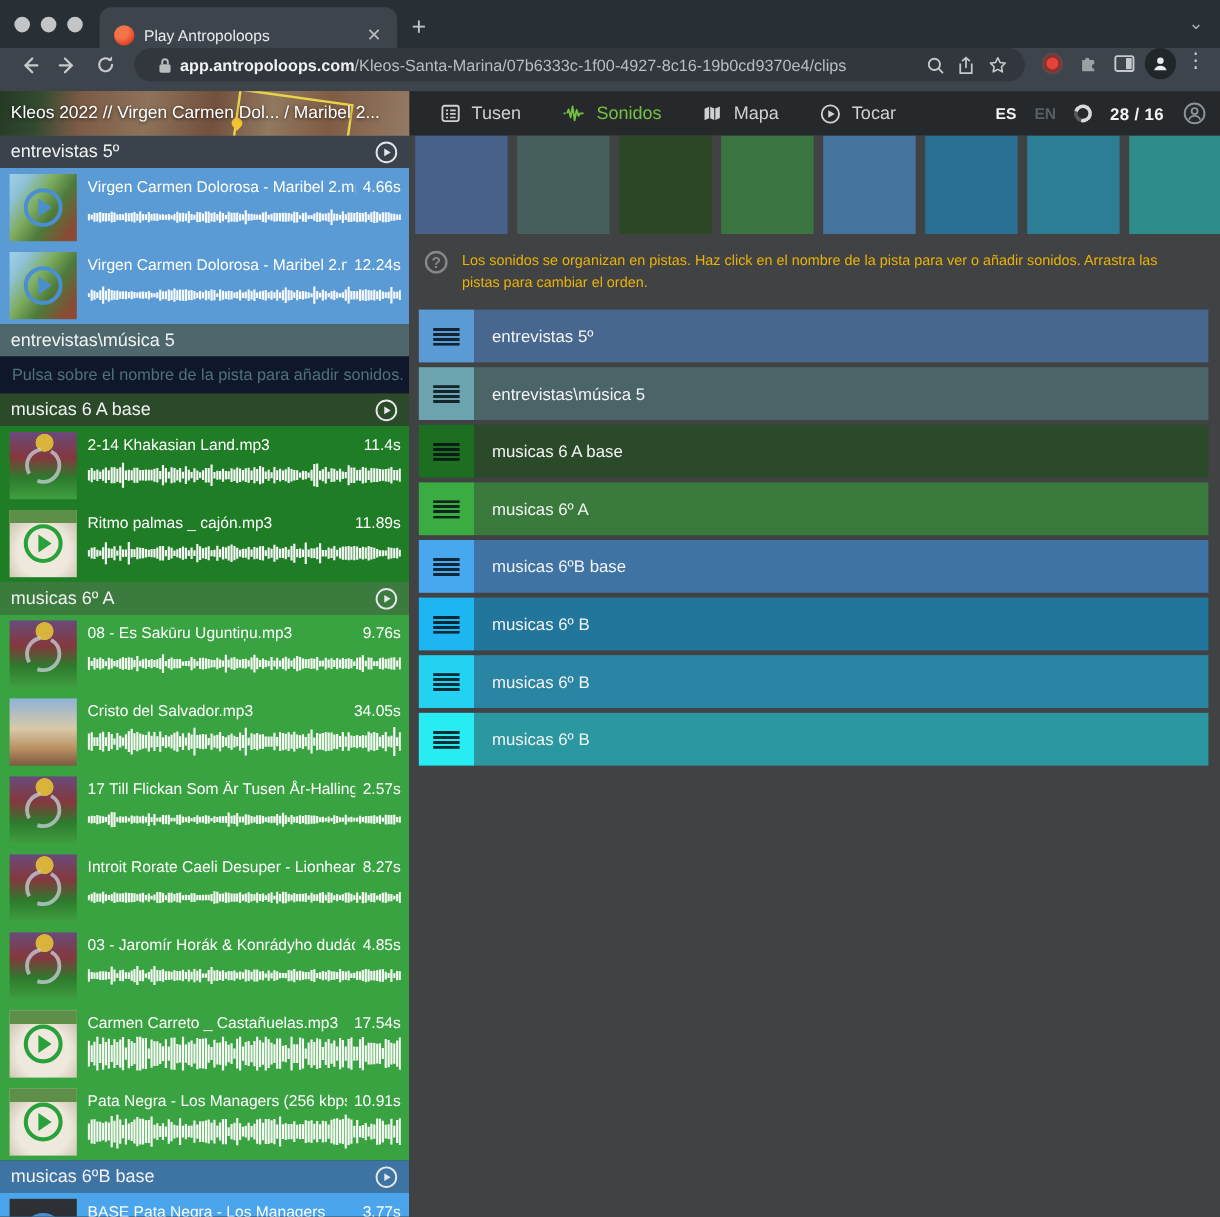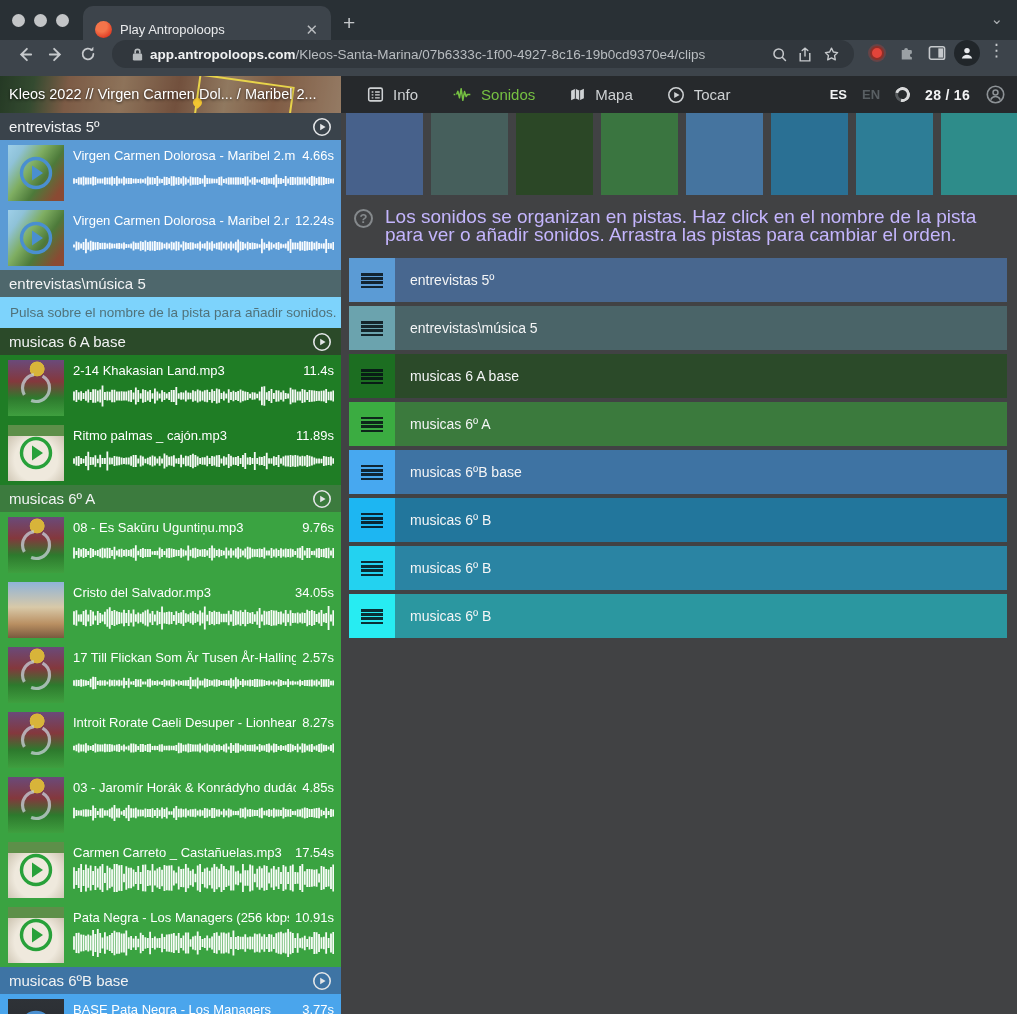--- a/index.html
+++ b/index.html
@@ -63,21 +63,21 @@
   .clipname { color:#fff; font-size:13px; flex:1; min-width:0; white-space:nowrap; overflow:hidden; }
   .clipdur { color:#fff; font-size:13px; flex:0 0 auto; }
   .wavebox { margin-top:3px; height:30px; }
 
   .tracks { flex:1; min-width:0; background:#414244; overflow:hidden; }
   .swatches { display:flex; gap:8px; padding-left:5px; height:82px; overflow:hidden; }
   .swatch { flex:0 0 77px; height:82px; }
   .helprow { display:flex; gap:12px; padding:13px 18px 0 13px; align-items:flex-start; }
   .helpicon { width:19px; height:19px; border-radius:50%; border:2px solid #85898c; color:#85898c; font-size:13px; font-weight:bold;
     display:flex; align-items:center; justify-content:center; flex:0 0 auto; margin-top:1px; }
-  .helptext { color:#c4b5fd; font-size:19px; line-height:18px; max-width:632px; }
+  .helptext { color:#eab308; font-size:12px; line-height:18px; max-width:632px; }
   .trackrows { margin:14px 10px 0 8px; }
   .trackrow { height:44px; display:flex; margin-bottom:4px; }
   .handle { width:46px; flex:0 0 auto; display:flex; align-items:center; justify-content:center; }
   .grip { width:22px; height:15px; background:repeating-linear-gradient(180deg, rgba(5,15,20,.85) 0 2.5px, rgba(0,0,0,0) 2.5px 4.2px); }
   .trackbar { flex:1; display:flex; align-items:center; padding-left:15px; }
   .tracklabel { color:#f4f5f6; font-size:14px; white-space:nowrap; overflow:hidden; }
 
   svg { display:block; }
 </style>
 </head>
@@ -170,21 +170,21 @@
     <div class="poly"></div>
     <div class="pin"></div>
     <div class="crumb-text">Kleos 2022  //  Virgen Carmen Dol... / Maribel 2...</div>
   </div>
   <nav class="mainnav">
     <span class="navitem">
       <svg width="17" height="17" viewBox="0 0 20 20">
           <rect x="2" y="2.5" width="16" height="15" rx="2" stroke="#cfd2d4" stroke-width="1.8" fill="none"></rect>
           <path d="M5.5 7h2M9.5 7h5.5M5.5 10.5h2M9.5 10.5h5.5M5.5 14h2M9.5 14h5.5" stroke="#cfd2d4" stroke-width="1.6"></path>
         </svg>
-      <span>Info</span>
+      <span>Tusen</span>
     </span>
     <span class="navitem active">
       <svg width="20" height="17" viewBox="0 0 24 20">
           <path d="M2 10h2 M5.5 10 L7 6 L9 14 L11 3 L13 17 L15 6.5 L17 12.5 L18.5 10 H22" stroke="#76c142" stroke-width="1.8" fill="none" stroke-linejoin="round"></path>
         </svg>
       <span>Sonidos</span>
     </span>
     <span class="navitem">
       <svg width="17" height="17" viewBox="0 0 20 20">
           <path d="M2.5 5.5 L7.5 3.2 L12.5 5.5 L17.5 3.2 V14.5 L12.5 16.8 L7.5 14.5 L2.5 16.8 Z" fill="#cfd2d4"></path>
@@ -258,21 +258,21 @@
               <svg width="100%" height="30" viewBox="0 0 260 30" preserveAspectRatio="none">
                 <path d="M1.0 13.4V16.6M3.4 10.4V19.6M5.7 11.3V18.7M8.1 12.5V17.5M10.5 10.9V19.1M12.9 7.8V22.2M15.2 11.2V18.8M17.6 9.7V20.3M20.0 10.7V19.3M22.3 11.3V18.7M24.7 11.1V18.9M27.1 12.0V18.0M29.4 11.8V18.2M31.8 11.7V18.3M34.2 12.4V17.6M36.6 11.7V18.3M38.9 12.4V17.6M41.3 12.8V17.2M43.7 12.2V17.8M46.0 12.0V18.0M48.4 12.4V17.6M50.8 11.4V18.6M53.1 12.9V17.1M55.5 13.3V16.7M57.9 12.5V17.5M60.3 10.4V19.6M62.6 11.7V18.3M65.0 11.7V18.3M67.4 10.2V19.8M69.7 11.1V18.9M72.1 9.5V20.5M74.5 10.9V19.1M76.8 10.3V19.7M79.2 10.4V19.6M81.6 10.1V19.9M84.0 11.1V18.9M86.3 10.7V19.3M88.7 11.6V18.4M91.1 12.7V17.3M93.4 11.5V18.5M95.8 12.5V17.5M98.2 10.8V19.2M100.5 11.6V18.4M102.9 10.3V19.7M105.3 10.7V19.3M107.7 13.4V16.6M110.0 10.3V19.7M112.4 11.3V18.7M114.8 11.9V18.1M117.1 11.2V18.8M119.5 11.5V18.5M121.9 12.7V17.3M124.2 12.2V17.8M126.6 10.5V19.5M129.0 12.7V17.3M131.3 12.2V17.8M133.7 10.2V19.8M136.1 11.4V18.6M138.5 10.2V19.8M140.8 12.7V17.3M143.2 11.8V18.2M145.6 11.2V18.8M147.9 10.6V19.4M150.3 12.5V17.5M152.7 11.3V18.7M155.1 12.5V17.5M157.4 10.4V19.6M159.8 12.5V17.5M162.2 10.8V19.2M164.5 8.6V21.4M166.9 10.6V19.4M169.3 11.0V19.0M171.6 12.6V17.4M174.0 10.7V19.3M176.4 11.9V18.1M178.8 11.5V18.5M181.1 12.0V18.0M183.5 12.5V17.5M185.9 13.3V16.7M188.2 7.8V22.2M190.6 11.6V18.4M193.0 13.0V17.0M195.3 10.4V19.6M197.7 11.5V18.5M200.1 13.2V16.8M202.5 11.7V18.3M204.8 11.1V18.9M207.2 12.5V17.5M209.6 13.3V16.7M211.9 12.6V17.4M214.3 10.3V19.7M216.7 8.0V22.0M219.0 11.5V18.5M221.4 11.5V18.5M223.8 11.7V18.3M226.2 10.2V19.8M228.5 10.8V19.2M230.9 10.1V19.9M233.3 10.6V19.4M235.6 11.1V18.9M238.0 10.5V19.5M240.4 11.7V18.3M242.7 10.4V19.6M245.1 11.9V18.1M247.5 12.6V17.4M249.9 12.2V17.8M252.2 8.1V21.9M254.6 12.0V18.0M257.0 12.2V17.8M259.3 10.9V19.1" stroke="#ffffff" stroke-width="1.8" fill="none" opacity="0.96"></path>
               </svg>
             </div>
           </div>
         </div>
       </div>
       <div class="sec-header" style="background: rgb(78, 103, 108);">
         <span class="sec-title">entrevistas\música 5</span>
       </div>
-      <div class="sec-note" style="background: #7dd3fc; color: rgb(80, 114, 122);">Pulsa sobre el nombre de la pista para añadir sonidos.</div>
+      <div class="sec-note" style="background: #0f172a; color: rgb(80, 114, 122);">Pulsa sobre el nombre de la pista para añadir sonidos.</div>
       <div class="sec-header" style="background: rgb(43, 74, 41);">
         <span class="sec-title">musicas 6 A base</span>
         <svg width="20" height="20" viewBox="0 0 20 20">
           <circle cx="10" cy="10" r="8.2" stroke="#e4e6e8" stroke-width="1.6" fill="none"></circle>
           <path d="M8.2 6.8 L13.6 10 L8.2 13.2 Z" fill="#e4e6e8"></path>
         </svg>
       </div>
       <div class="sec-clips" style="background: rgb(31, 125, 37);">
         <div class="clip">
           <div class="thumb th-footballer">

